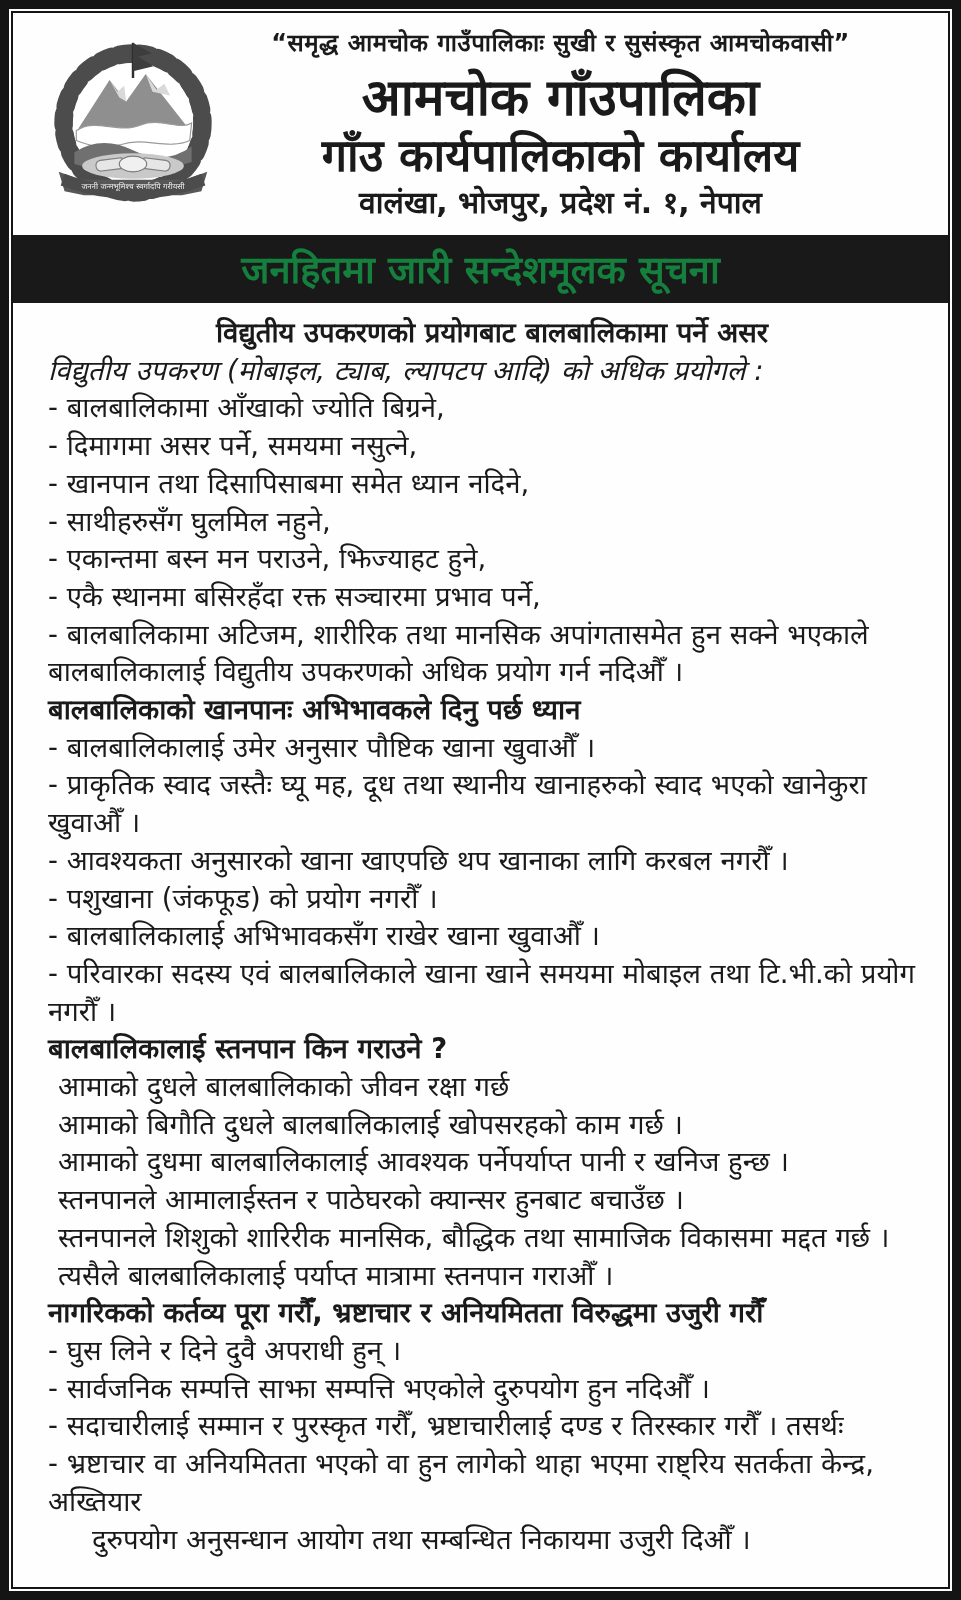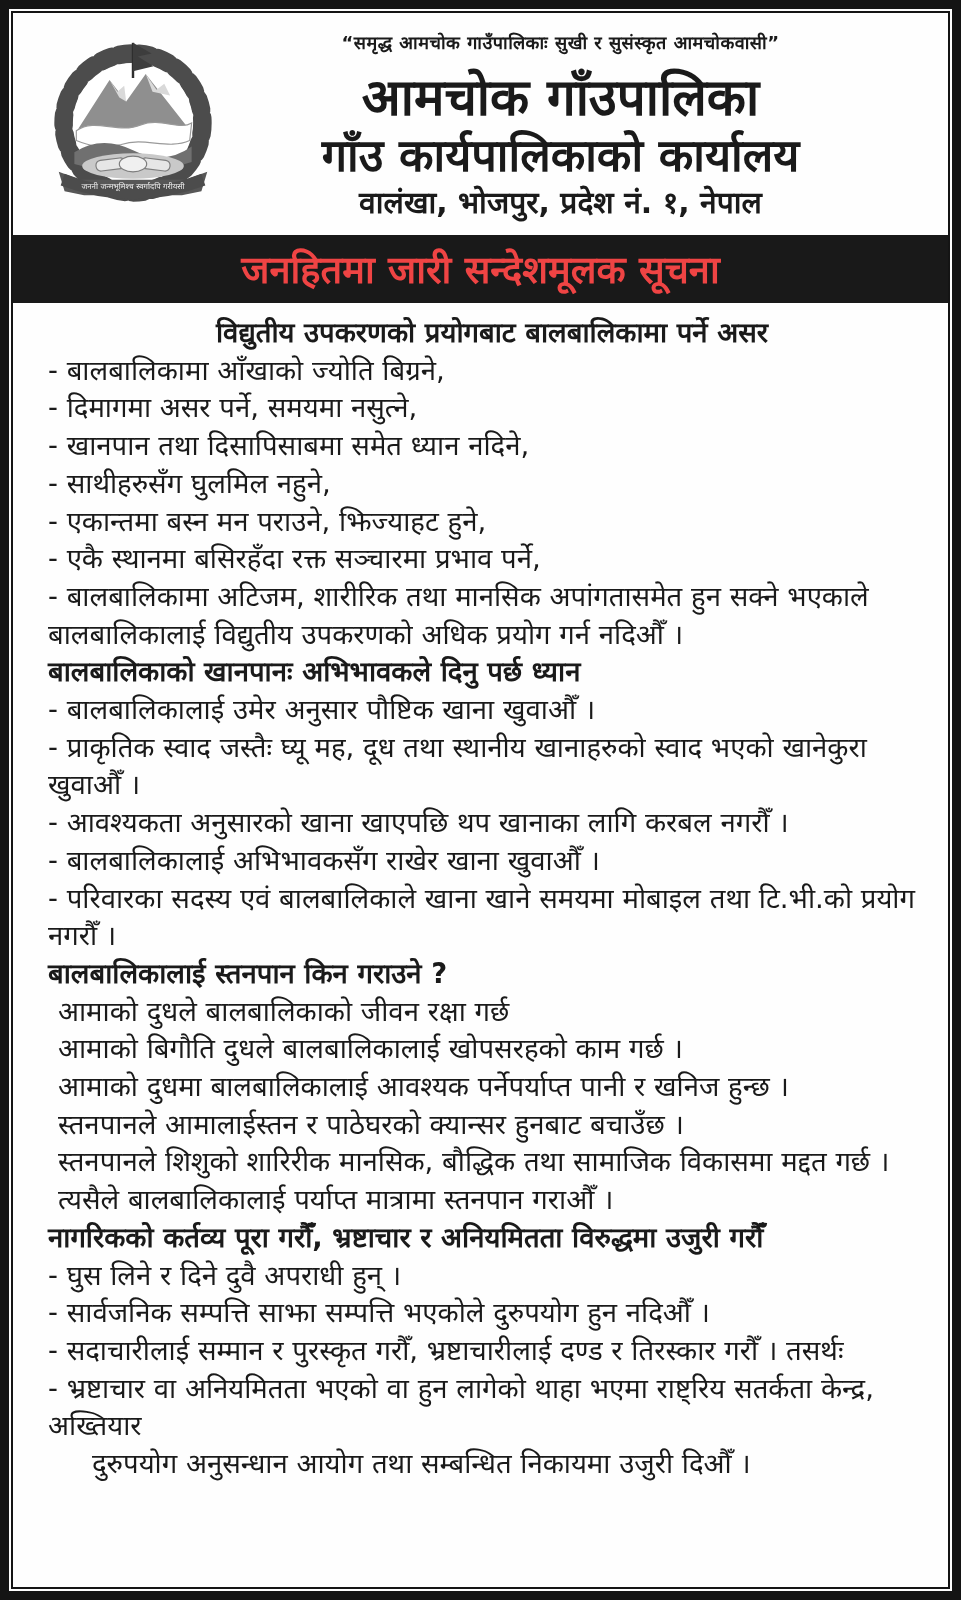--- a/index.html
+++ b/index.html
@@ -14,27 +14,27 @@
     border:9px solid #141414;background:#fdfdfd;
   }
   .inner{
     position:absolute;top:2px;left:2px;right:2px;bottom:2px;
     border:2px solid #141414;overflow:hidden;background:#fefefe;
   }
   
   .header{position:relative;padding-top:12px;min-height:200px;}
   .logo{position:absolute;left:22px;top:22px;width:196px;height:172px;}
   .header-text{margin-left:160px;text-align:center;}
-  .quote{font-size:18px;font-weight:bold;letter-spacing:.5px;line-height:36px;}
+  .quote{font-size:24px;font-weight:bold;letter-spacing:.5px;line-height:36px;}
   .municipality{font-size:51px;font-weight:bold;line-height:62px;margin-top:6px;}
   .office{font-size:45px;font-weight:bold;line-height:54px;}
   .address{font-size:30px;font-weight:bold;line-height:40px;}
   
   .banner{
-    margin-top:10px;background:#191919;color:#ef4444;
+    margin-top:10px;background:#191919;color:#15803d;
     text-align:center;font-size:38px;font-weight:bold;
     padding:7px 0 9px 0;
   }
   
   .notice-body{padding:11px 12px 0 35px;}
   .line{font-size:27.5px;line-height:37.7px;white-space:pre-wrap;}
   .h{font-weight:bold;}
   .h-center{text-align:center;}
   .italic{font-style:italic;}
   .ind8{padding-left:10px;}
@@ -91,33 +91,35 @@
       </div>
     </div>
 
     <div class="banner">
       <span>जनहितमा जारी सन्देशमूलक सूचना</span>
     </div>
 
     <div class="notice-body">
 
       <div class="line h h-center">विद्युतीय उपकरणको प्रयोगबाट बालबालिकामा पर्ने असर</div>
+      <div class="line italic">विद्युतीय उपकरण (मोबाइल, ट्याब, ल्यापटप आदि) को अधिक प्रयोगले :</div>
       <div class="line">- बालबालिकामा आँखाको ज्योति बिग्रने,</div>
       <div class="line">- दिमागमा असर पर्ने, समयमा नसुत्ने,</div>
       <div class="line">- खानपान तथा दिसापिसाबमा समेत ध्यान नदिने,</div>
       <div class="line">- साथीहरुसँग घुलमिल नहुने,</div>
       <div class="line">- एकान्तमा बस्न मन पराउने, झिज्याहट हुने,</div>
       <div class="line">- एकै स्थानमा बसिरहँदा रक्त सञ्चारमा प्रभाव पर्ने,</div>
       <div class="line">- बालबालिकामा अटिजम, शारीरिक तथा मानसिक अपांगतासमेत हुन सक्ने भएकाले</div>
       <div class="line">बालबालिकालाई विद्युतीय उपकरणको अधिक प्रयोग गर्न नदिऔँ ।</div>
 
       <div class="line h">बालबालिकाको खानपानः अभिभावकले दिनु पर्छ ध्यान</div>
       <div class="line">- बालबालिकालाई उमेर अनुसार पौष्टिक खाना खुवाऔँ ।</div>
       <div class="line">- प्राकृतिक स्वाद जस्तैः घ्यू मह, दूध तथा स्थानीय खानाहरुको स्वाद भएको खानेकुरा खुवाऔँ ।</div>
       <div class="line">- आवश्यकता अनुसारको खाना खाएपछि थप खानाका लागि करबल नगरौँ ।</div>
+      <div class="line">- पशुखाना (जंकफूड) को प्रयोग नगरौँ ।</div>
       <div class="line">- बालबालिकालाई अभिभावकसँग राखेर खाना खुवाऔँ ।</div>
       <div class="line">- परिवारका सदस्य एवं बालबालिकाले खाना खाने समयमा मोबाइल तथा टि.भी.को प्रयोग नगरौँ ।</div>
 
       <div class="line h">बालबालिकालाई स्तनपान किन गराउने ?</div>
       <div class="line ind8">आमाको दुधले बालबालिकाको जीवन रक्षा गर्छ</div>
       <div class="line ind8">आमाको बिगौति दुधले बालबालिकालाई खोपसरहको काम गर्छ ।</div>
       <div class="line ind8">आमाको दुधमा बालबालिकालाई आवश्यक पर्नेपर्याप्त पानी र खनिज हुन्छ ।</div>
       <div class="line ind8">स्तनपानले आमालाईस्तन र पाठेघरको क्यान्सर हुनबाट बचाउँछ ।</div>
       <div class="line ind8">स्तनपानले शिशुको शारिरीक मानसिक, बौद्धिक तथा सामाजिक विकासमा मद्दत गर्छ ।</div>
       <div class="line ind8">त्यसैले बालबालिकालाई पर्याप्त मात्रामा स्तनपान गराऔँ ।</div>

